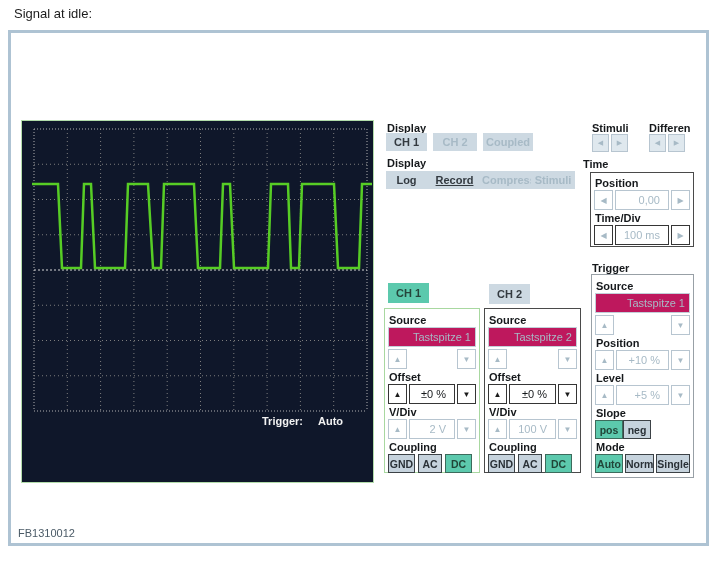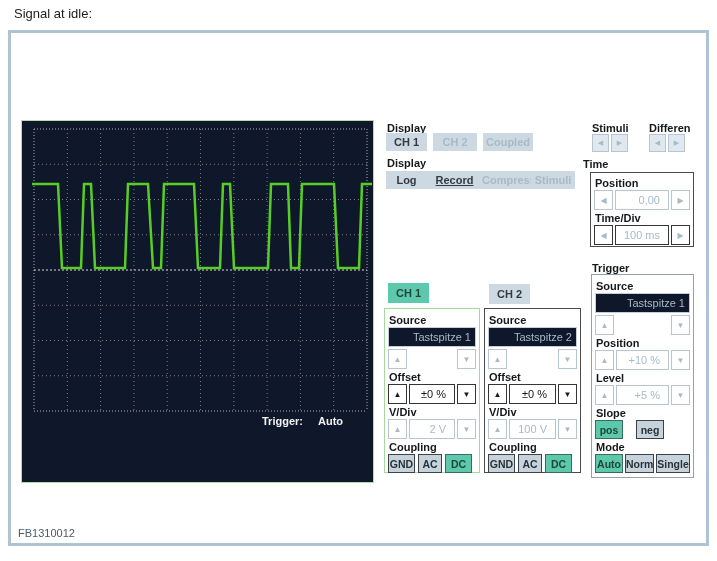--- a/index.html
+++ b/index.html
@@ -39,21 +39,21 @@
 
   
   .spin { width:19px; height:20px; background:#fff; font-family:inherit;
     display:flex; align-items:center; justify-content:center; font-size:8px; cursor:default; }
   .spin.en  { border:1px solid #353535; color:#1a1a1a; }
   .spin.dis { border:1px solid #b7c5d0; color:#a7bac6; }
   .fld { flex:1; height:20px; background:#fff; font-size:11px;
     display:flex; align-items:center; justify-content:flex-end; padding-right:8px; white-space:nowrap; }
   .fld.en  { border:1px solid #353535; color:#15181b; }
   .fld.dis { border:1px solid #b7c5d0; color:#a7bac6; }
-  .bigfld { width:100%; height:20px; background:#0f172a; border:1px solid #c3cfd8;
+  .bigfld { width:100%; height:20px; background:#be185d; border:1px solid #c3cfd8;
     font-size:11px; color:#a7bac6; display:flex; align-items:center;
     justify-content:flex-end; padding-right:4px; }
   .updown { display:flex; justify-content:space-between; margin-top:2px; }
   .spin-row { display:flex; gap:2px; margin-top:1px; }
 
   
   .grp-btn { border:1px solid #3c4246; background:#c6d3dd; color:#2a3137;
     font-size:10.5px; font-weight:bold; height:19px; font-family:inherit;
     display:flex; align-items:center; justify-content:center; cursor:default; }
   .grp-btn.teal { background:#5cc9ad; color:#214538; border-color:#3c6b5c; }
@@ -285,21 +285,21 @@
     <div class="spin-row">
       <button class="spin dis">
           <span>▲</span>
         </button>
       <div class="fld dis">+5 %</div>
       <button class="spin dis">
           <span>▼</span>
         </button>
     </div>
     <div class="box-label mt2">Slope</div>
-    <div class="row" style="gap:13px; margin-top:1px;">
+    <div class="row" style="gap:0; margin-top:1px;">
       <button class="grp-btn cw28 teal">pos</button>
       <button class="grp-btn cw28">neg</button>
     </div>
     <div class="box-label mt2">Mode</div>
     <div class="row" style="gap:2px; margin-top:1px;">
       <button class="grp-btn cw29 teal">Auto</button>
       <button class="grp-btn cw29">Norm</button>
       <button class="grp-btn cw33">Single</button>
     </div>
   </div>

